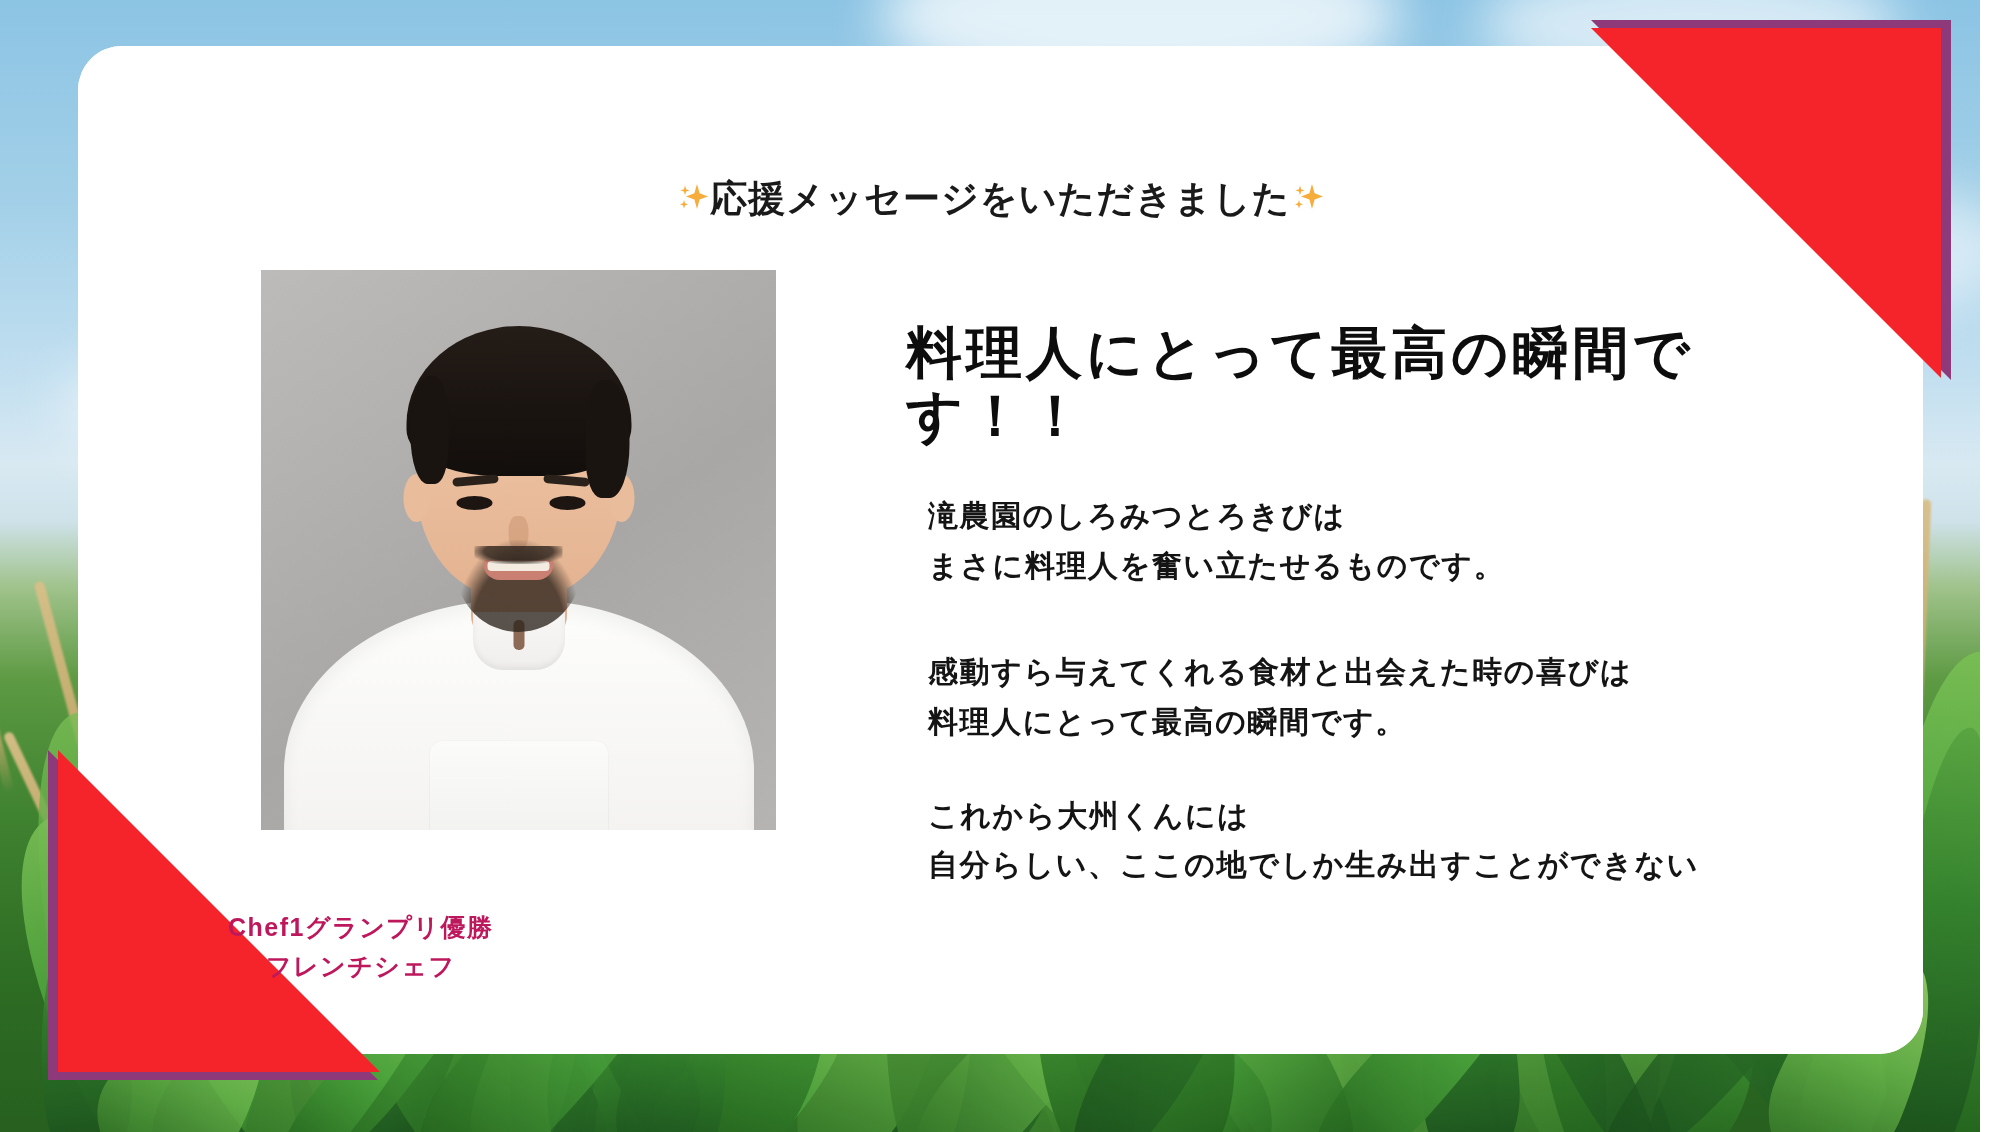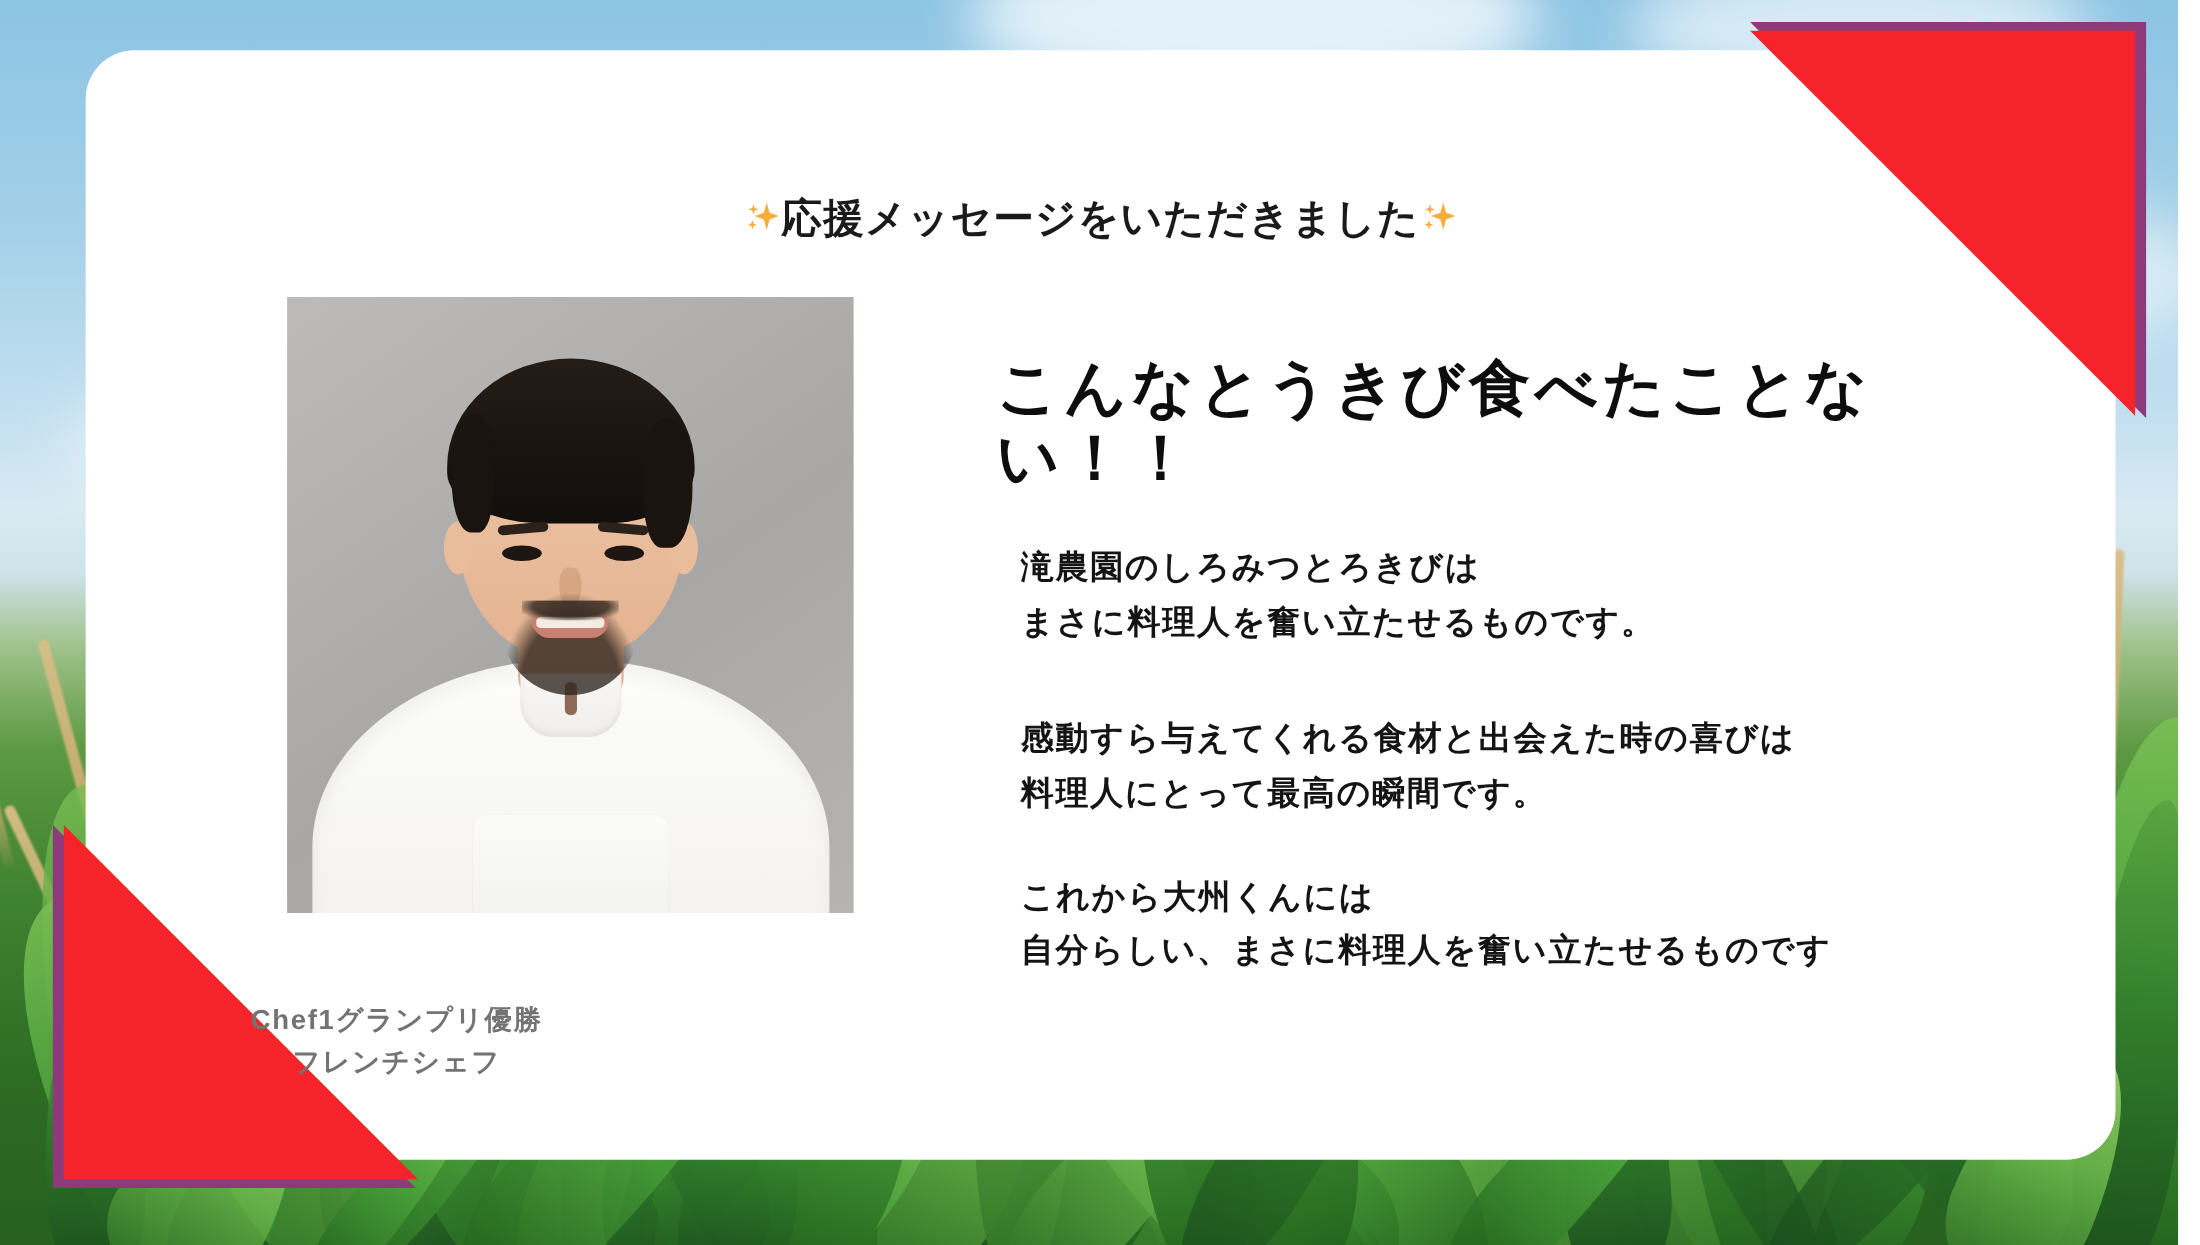--- a/index.html
+++ b/index.html
@@ -270,21 +270,21 @@
     width: 620px;
     display: flex;
     align-items: center;
     gap: 26px;
   }
   #role {
     flex: 0 0 auto;
     text-align: center;
     font-size: 25px;
     font-weight: 700;
-    color: #737373;
+    color: #be185d;
     line-height: 1.55;
     letter-spacing: 1.5px;
     font-family: "Liberation Sans", "DejaVu Sans", sans-serif;
   }
   #chef-name {
     font-size: 50px;
     font-weight: 700;
     color: #0f0f0f;
     letter-spacing: 3px;
     white-space: pre;
@@ -568,33 +568,33 @@
       </div>
 
       <div id="caption-row">
         <div id="role">
           <div>Chef1グランプリ優勝</div>
           <div>フレンチシェフ</div>
         </div>
       </div>
 
       <div id="quote-col">
-        <div id="quote-title">こんなとうきび食べたことない！！</div>
+        <div id="quote-title">料理人にとって最高の瞬間です！！</div>
 
         <div class="para">
           <span class="line">滝農園のしろみつとろきびは</span>
           <span class="line">まさに料理人を奮い立たせるものです。</span>
         </div>
 
         <div class="para" id="p1">
           <span class="line">感動すら与えてくれる食材と出会えた時の喜びは</span>
           <span class="line">料理人にとって最高の瞬間です。</span>
         </div>
 
         <div class="para">
           <span class="line">これから大州くんには</span>
-          <span class="line">自分らしい、まさに料理人を奮い立たせるものです</span>
+          <span class="line">自分らしい、ここの地でしか生み出すことができない</span>
         </div>
       </div>
 
     </div>
   </div>
 </div>
 
 </body></html>

